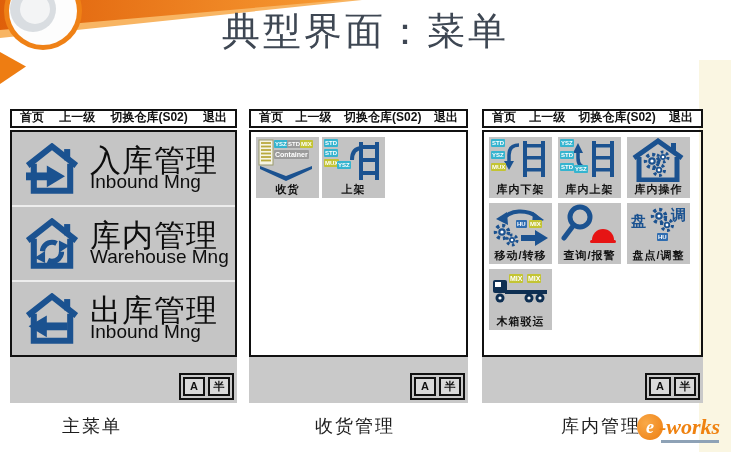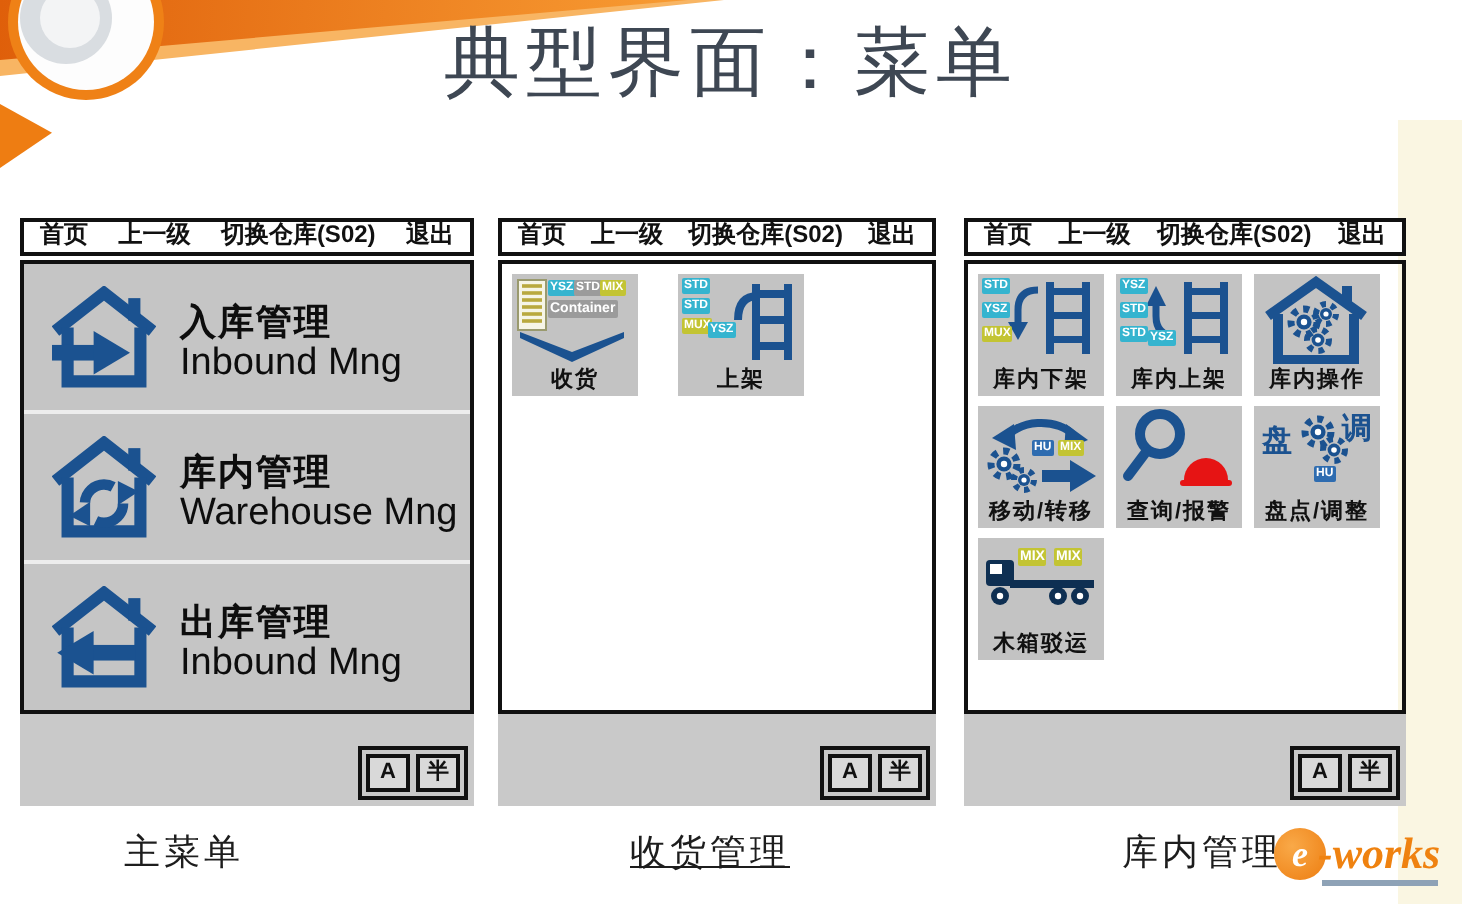--- a/index.html
+++ b/index.html
@@ -41,24 +41,24 @@
   .kbox{position:absolute;right:3px;top:16px;border:2px solid #111;background:#c9c9c9;
         padding:2px;display:flex;gap:3px;}
   .kbtn{width:18px;height:15px;border:2px solid #111;background:#d9d9d9;
         font:bold 11px/15px "Liberation Sans",sans-serif;text-align:center;color:#111;}
   
   .screen.gray{background:#c5c5c5;}
   .mrow{height:73px;display:flex;align-items:center;border-bottom:2px solid #ededed;}
   .mrow:last-child{border-bottom:none;}
   .mrow .micon{margin-left:14px;width:52px;height:52px;flex:none;}
   .mtext{margin-left:12px;color:#0d0d0d;}
-  .mtext .zh{font-size:18px;font-weight:bold;line-height:26px;letter-spacing:1px;}
+  .mtext .zh{font-size:31px;font-weight:normal;line-height:26px;letter-spacing:1px;}
   .mtext .en{font-size:19px;line-height:15px;}
   
-  .tilewrap{padding:5px;display:flex;gap:20px;}
+  .tilewrap{padding:5px;display:flex;gap:3px;}
   .grid3{display:grid;grid-template-columns:repeat(3,63px);gap:5px 6px;padding:5px;}
   .tile{width:63px;height:61px;background:#c3c3c3;display:flex;flex-direction:column;cursor:pointer;}
   .ticon{position:relative;height:45px;flex:none;}
   .ticon svg{position:absolute;left:2px;top:1px;}
   .tlabel{height:15px;text-align:center;font-size:11px;font-weight:bold;color:#111;
           letter-spacing:1px;white-space:nowrap;}
   .tag{position:absolute;display:inline-block;font:bold 6px/8px "Liberation Sans",sans-serif;
        color:#fff;padding:0 1px;height:8px;border-radius:1px;white-space:nowrap;}
   .tag.cyan{background:#35b4cf;} .tag.gray{background:#9b9b9b;}
   .tag.yellow{background:#c3c433;} .tag.blue{background:#2e6cb0;}
@@ -335,20 +335,20 @@
   </div>
   <div class="strip">
     <div class="kbox">
       <div class="kbtn">A</div>
       <div class="kbtn">半</div>
     </div>
   </div>
 </div>
 
 <div class="caption" style="left:62px;">主菜单</div>
-<div class="caption" style="left:315px;text-decoration:underline;">收货管理</div>
+<div class="caption" style="left:315px;">收货管理</div>
 <div class="caption" style="left:561px;">库内管理</div>
 
 <div class="eworks">
   <span class="ew-e">e</span>
   <span class="ew-rest">-works</span>
   <i class="ew-line"></i>
 </div>
 
 </body></html>

